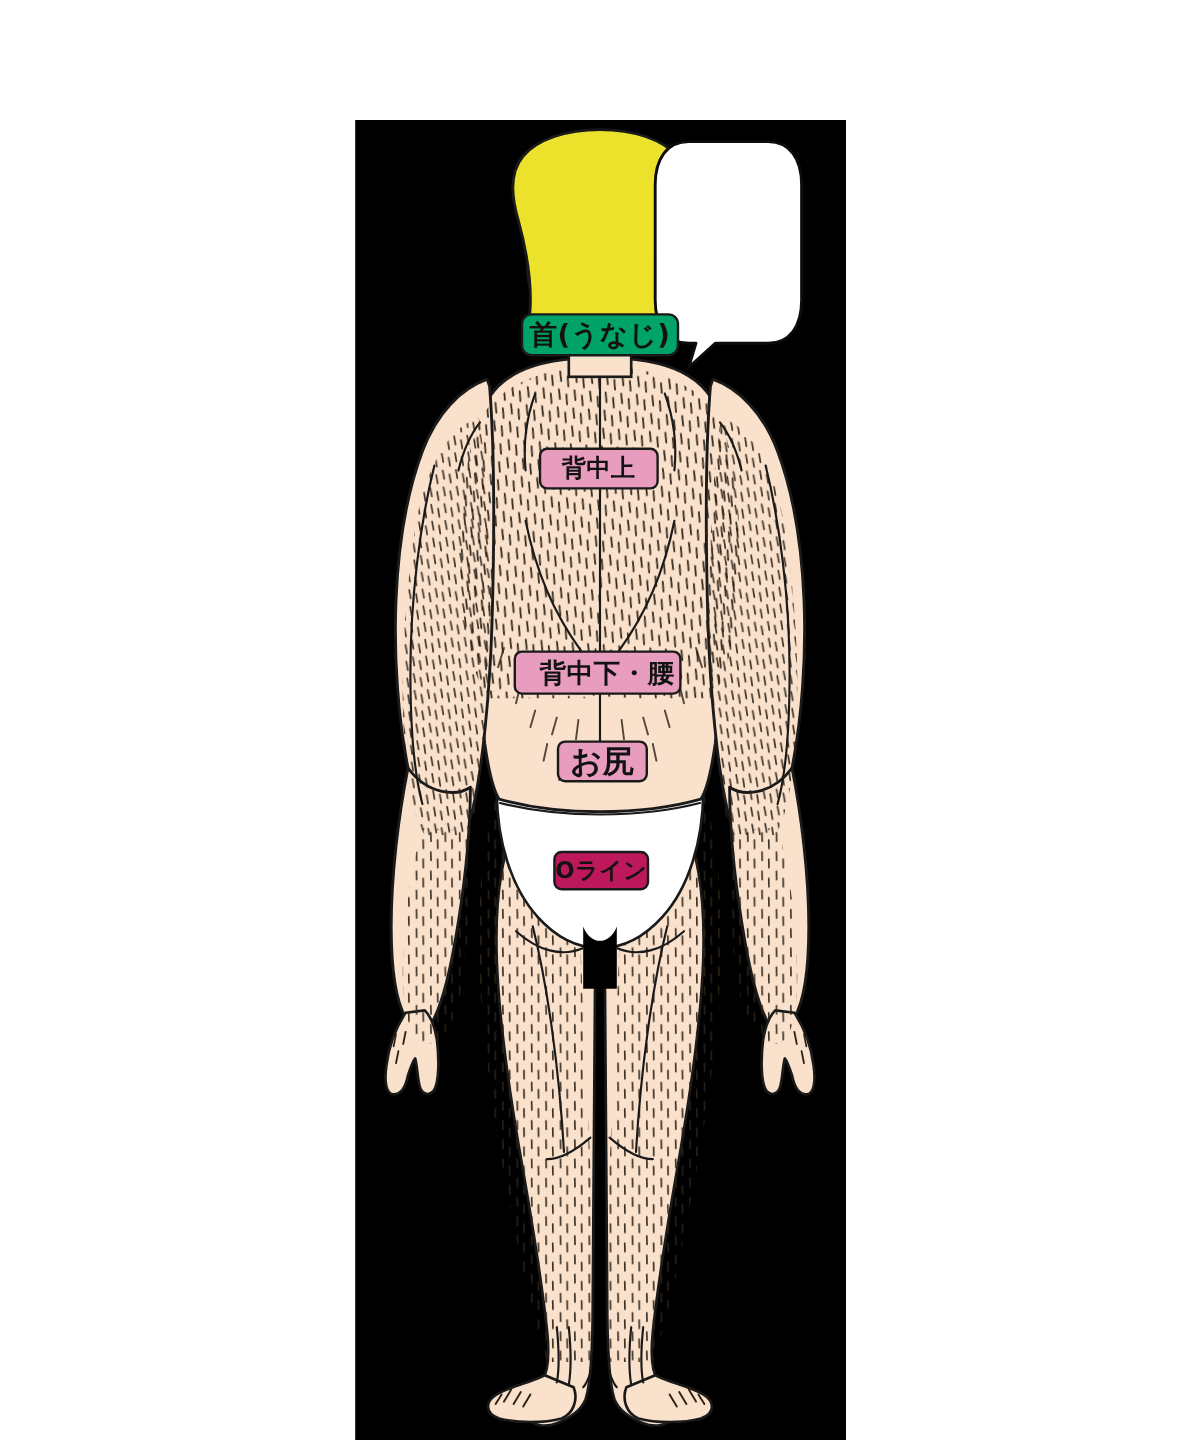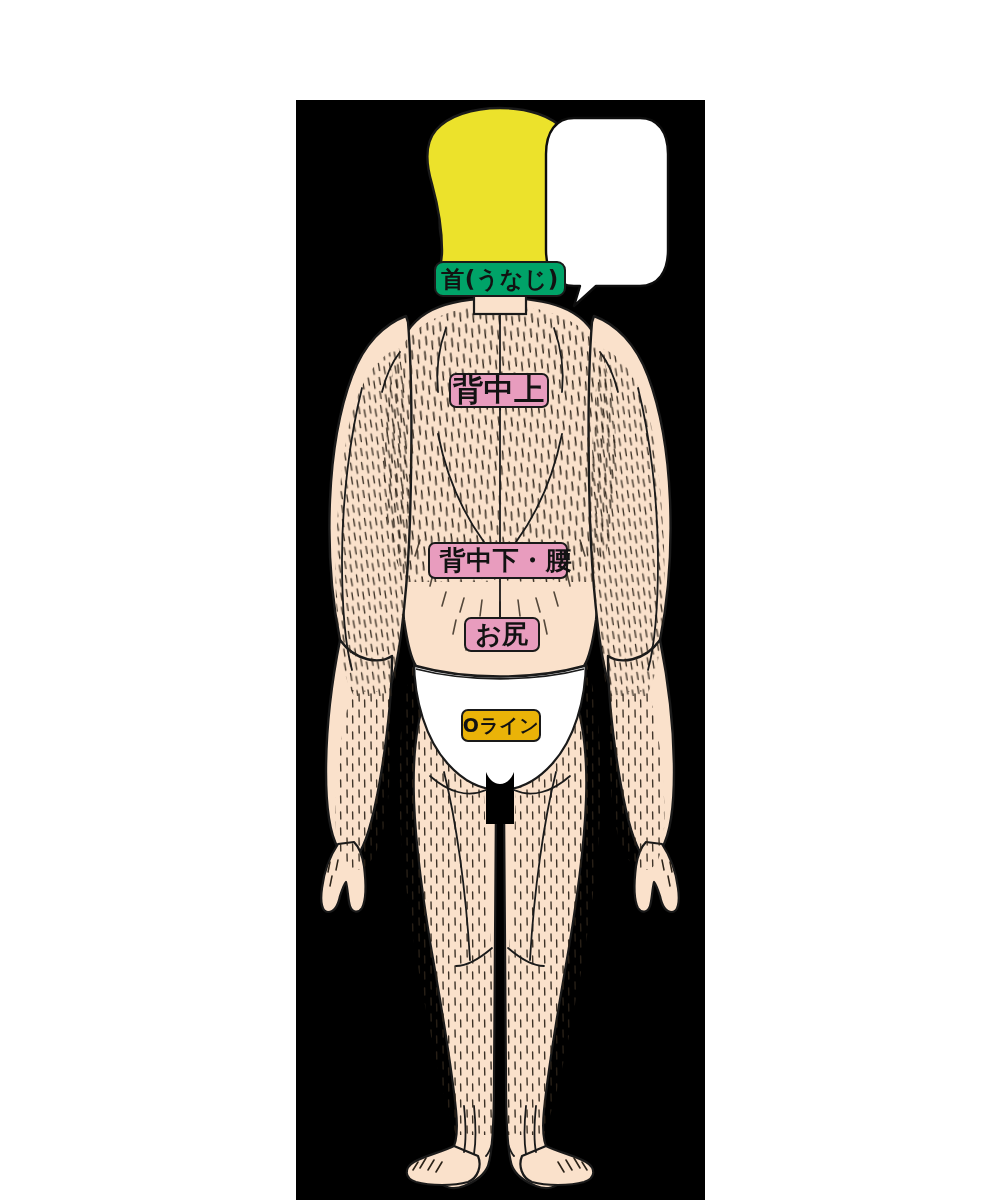--- a/index.html
+++ b/index.html
@@ -20,25 +20,25 @@
     border:2px solid #1a1a1a;
     border-radius:7px;
     font-weight:700;
     color:#121212;
     letter-spacing:0.5px;
     white-space:nowrap;
     font-family:"DejaVu Sans","Liberation Sans",sans-serif;
   }
   .badge-green{background:#00a368;border-radius:9px;}
   .badge-pink{background:#e89cbe;}
-  .badge-orange{background:#eab308;}
+  .badge-orange{background:#be185d;}
 
   #badge-neck{left:434px;top:261px;width:132px;height:36px;font-size:23px;}
-  #badge-upper-back{left:449px;top:373px;width:100px;height:35px;font-size:30px;}
-  #badge-lower-back{left:428px;top:542px;width:140px;height:37px;font-size:26px;padding-left:16px;}
+  #badge-upper-back{left:449px;top:373px;width:100px;height:35px;font-size:20px;}
+  #badge-lower-back{left:428px;top:542px;width:140px;height:37px;font-size:22px;padding-left:16px;}
   #badge-buttocks{left:464px;top:617px;width:76px;height:35px;font-size:26px;}
   #badge-oline{left:461px;top:709px;width:80px;height:33px;font-size:19px;}
 </style>
 </head>
 <body>
 
 <div id="stage">
   <div id="frame">
 
     <svg id="art" viewBox="0 0 409 1100" xmlns="http://www.w3.org/2000/svg">

